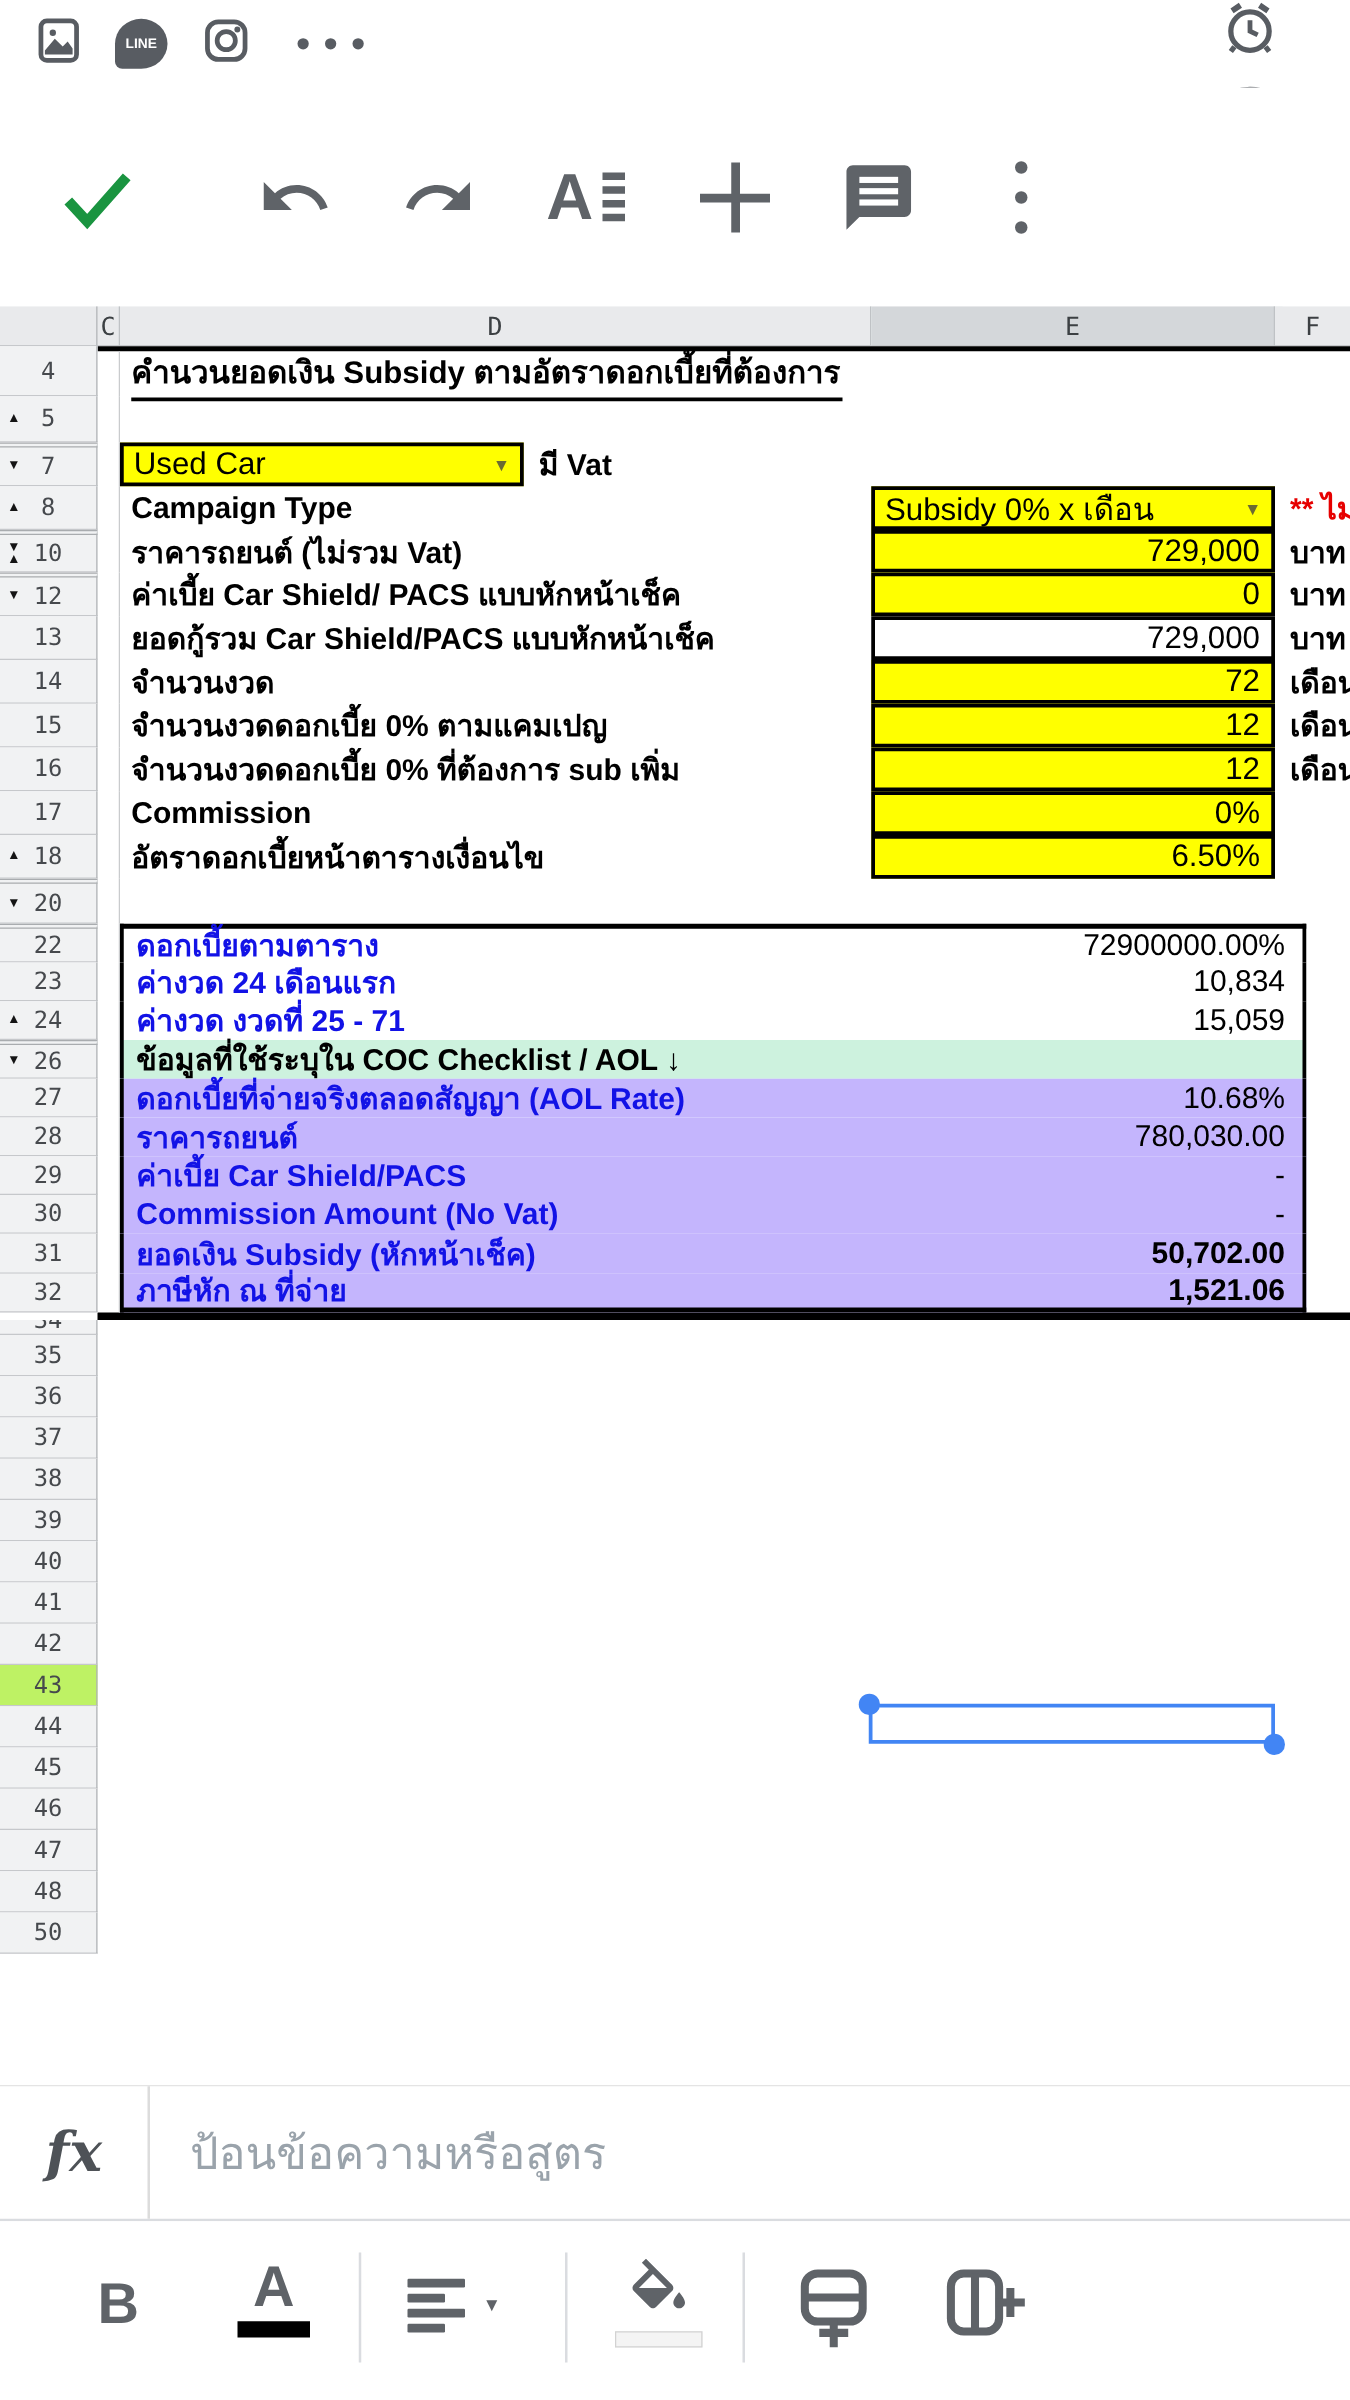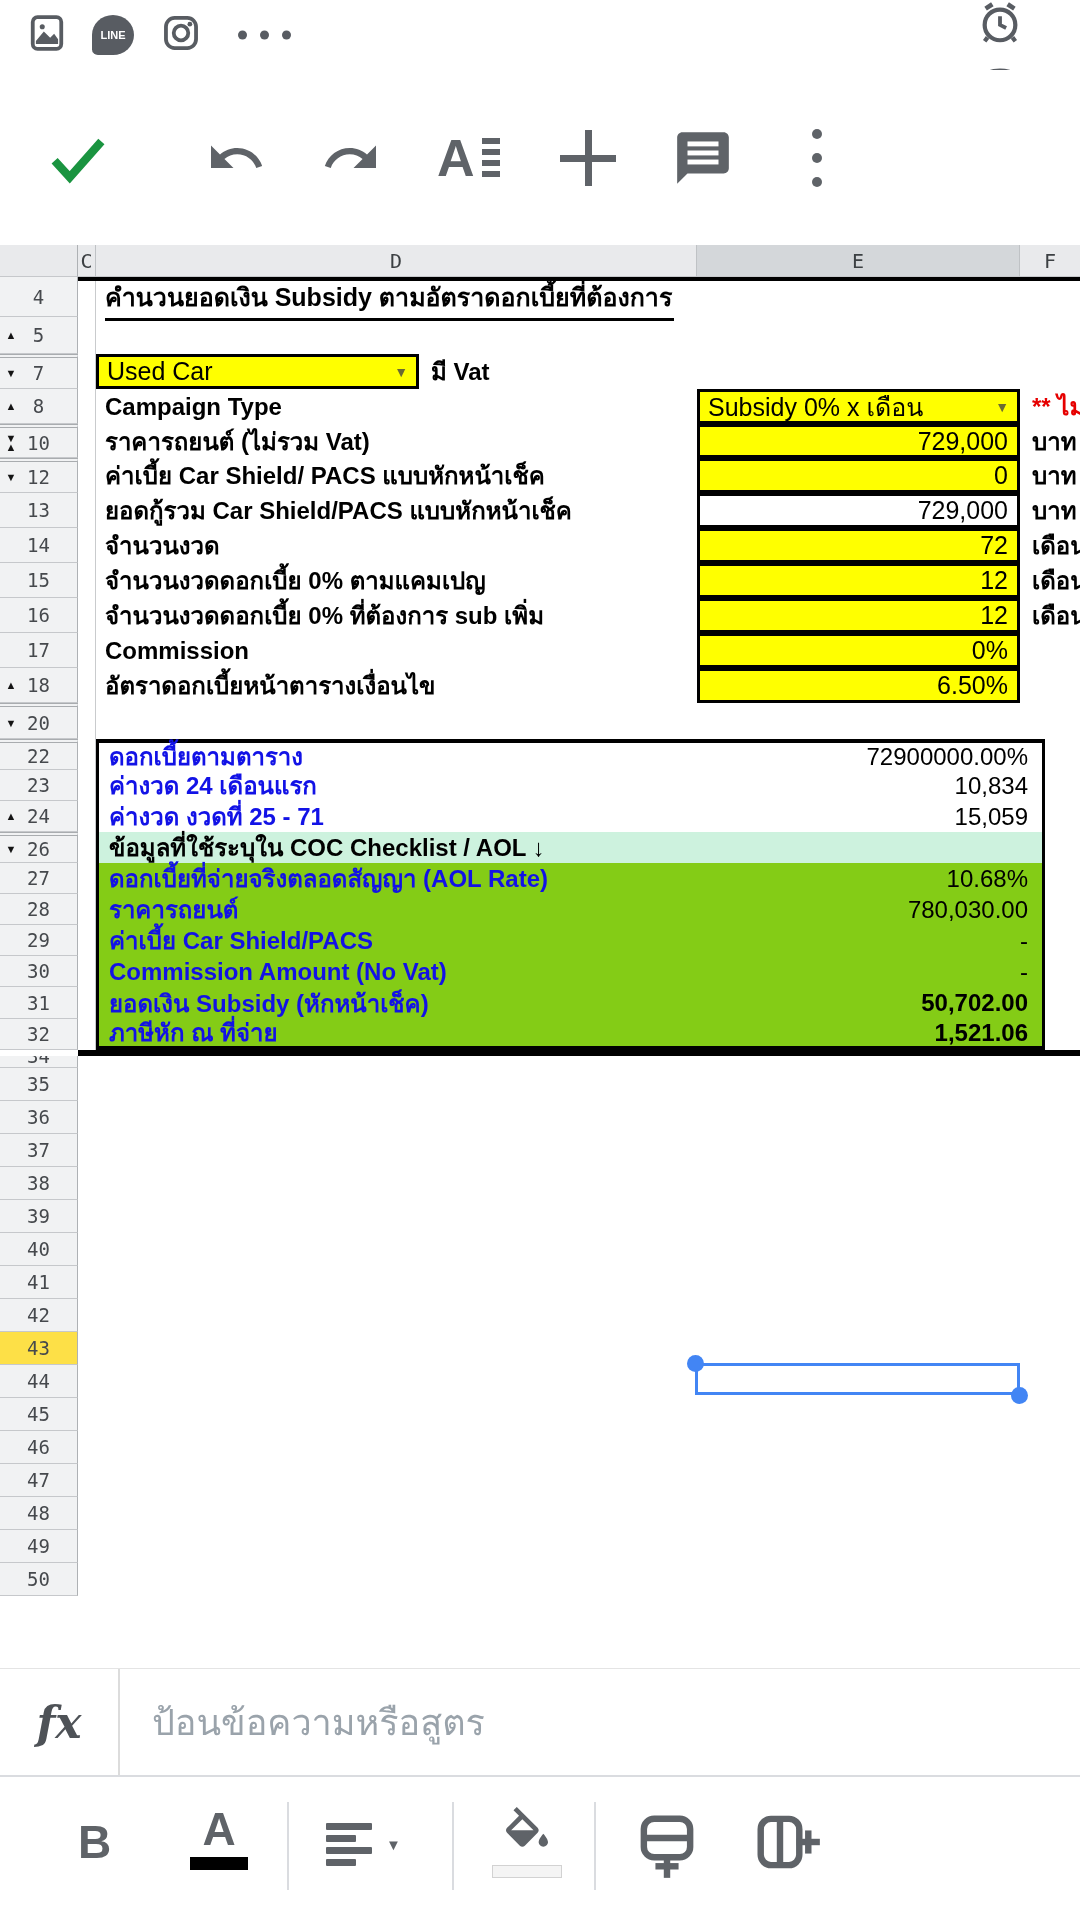--- a/index.html
+++ b/index.html
@@ -33,21 +33,21 @@
   .plus:before{left:25px;top:0;width:7px;height:56px;}
   .plus:after{left:0;top:25px;width:56px;height:7px;}
   .vdots{display:flex;flex-direction:column;gap:14px;}
   .vdots i{width:10px;height:10px;border-radius:50%;background:#5f6368;display:block;}
 
   
   .sheet{position:absolute;left:0;top:245px;width:1080px;height:1423px;background:#fff;overflow:hidden;}
   .row{display:flex;width:1080px;}.h12{height:12px}.h30{height:30px}.h31{height:31px}.h32{height:32px}
   .h33{height:33px}.h34{height:34px}.h35{height:35px}.h36{height:36px}.h37{height:37px}.h40{height:40px}
   .gut{width:78px;flex:none;background:#f1f2f3;border-right:1px solid #aeb1b4;border-bottom:1px solid #c6c8cb;position:relative;display:flex;align-items:center;justify-content:center;overflow:hidden;box-sizing:border-box;}
-  .gut.sel{background:#fde047;}
+  .gut.sel{background:#bef264;}
   .gut.hid{border-top:4px double #a9acaf;}
   .gut .num{font-family:"DejaVu Sans Mono",monospace;font-size:19px;color:#46494d;}
   .gut .mk{position:absolute;left:3px;top:50%;transform:translateY(-50%);width:16px;font-size:11px;line-height:9px;color:#141414;text-align:center;word-break:break-all;white-space:normal;}
   .r34 .num{margin-top:-11px;}
   .rest{flex:1;display:flex;box-sizing:border-box;}
   .topline{border-top:4px solid #000;}
   .cC{width:18px;flex:none;border-right:1px solid #c9cbcd;box-sizing:border-box;}
   .cD{width:601px;flex:none;box-sizing:border-box;display:flex;align-items:center;}
   .cE{width:323px;flex:none;box-sizing:border-box;display:flex;align-items:center;}
   .cF{flex:1;box-sizing:border-box;display:flex;align-items:center;}
@@ -62,21 +62,21 @@
   .titletxt{font-weight:bold;font-size:25px;border-bottom:3px solid #000;padding:0 2px 1px 0;margin-left:9px;white-space:nowrap;}
   
   .t2{width:949px;flex:none;box-sizing:border-box;border-left:3px solid #000;border-right:3px solid #000;display:flex;align-items:center;justify-content:space-between;padding:0 14px 0 10px;}
   .t2top{border-top:4px solid #000;}
   .t2bot{border-bottom:4px solid #000;}
   .t2lab{color:#1212e6;font-weight:bold;font-size:24px;white-space:nowrap;}
   .t2lab.blk{color:#000;}
   .t2val{font-size:24px;color:#000;}
   .t2val.b{font-weight:bold;}
   .mintA{background:#cdf2de;}
-  .mintB{background:#84cc16;gap:12px;}
+  .mintB{background:#c4b5fd;gap:12px;}
   
   .hdr{background:#e9eaec;border-right:1px solid #bfc2c5;border-bottom:1px solid #c6c8cb;display:flex;align-items:center;justify-content:center;font-family:"DejaVu Sans Mono",monospace;font-size:20px;color:#3c4043;box-sizing:border-box;}
   .hdr.selcol{background:#d4d7da;}
   .divider{margin-left:78px;height:6px;background:#000;}
   
   .selbox{position:absolute;left:695px;top:1118px;width:325px;height:32px;border:3px solid #4285f4;box-sizing:border-box;background:transparent;}
   .handle{position:absolute;width:17px;height:17px;border-radius:50%;background:#4285f4;}
 
   
   .fbar{position:absolute;left:0;top:1668px;width:1080px;height:109px;background:#fff;border-top:1px solid #e4e4e4;border-bottom:2px solid #dadce0;box-sizing:border-box;display:flex;align-items:center;}
@@ -609,25 +609,20 @@
         <span class="num">47</span>
       </div>
     </div>
   <div class="row h33">
       <div class="gut">
         <span class="num">48</span>
       </div>
     </div>
   <div class="row h33">
       <div class="gut">
-        <span class="num">49</span>
-      </div>
-    </div>
-  <div class="row h33">
-      <div class="gut">
         <span class="num">50</span>
       </div>
     </div>
 
   <div class="selbox"></div>
   <div class="handle" style="left:687px;top:1110px"></div>
   <div class="handle" style="left:1011px;top:1142px"></div>
 </div>
 
 <div class="fbar">

